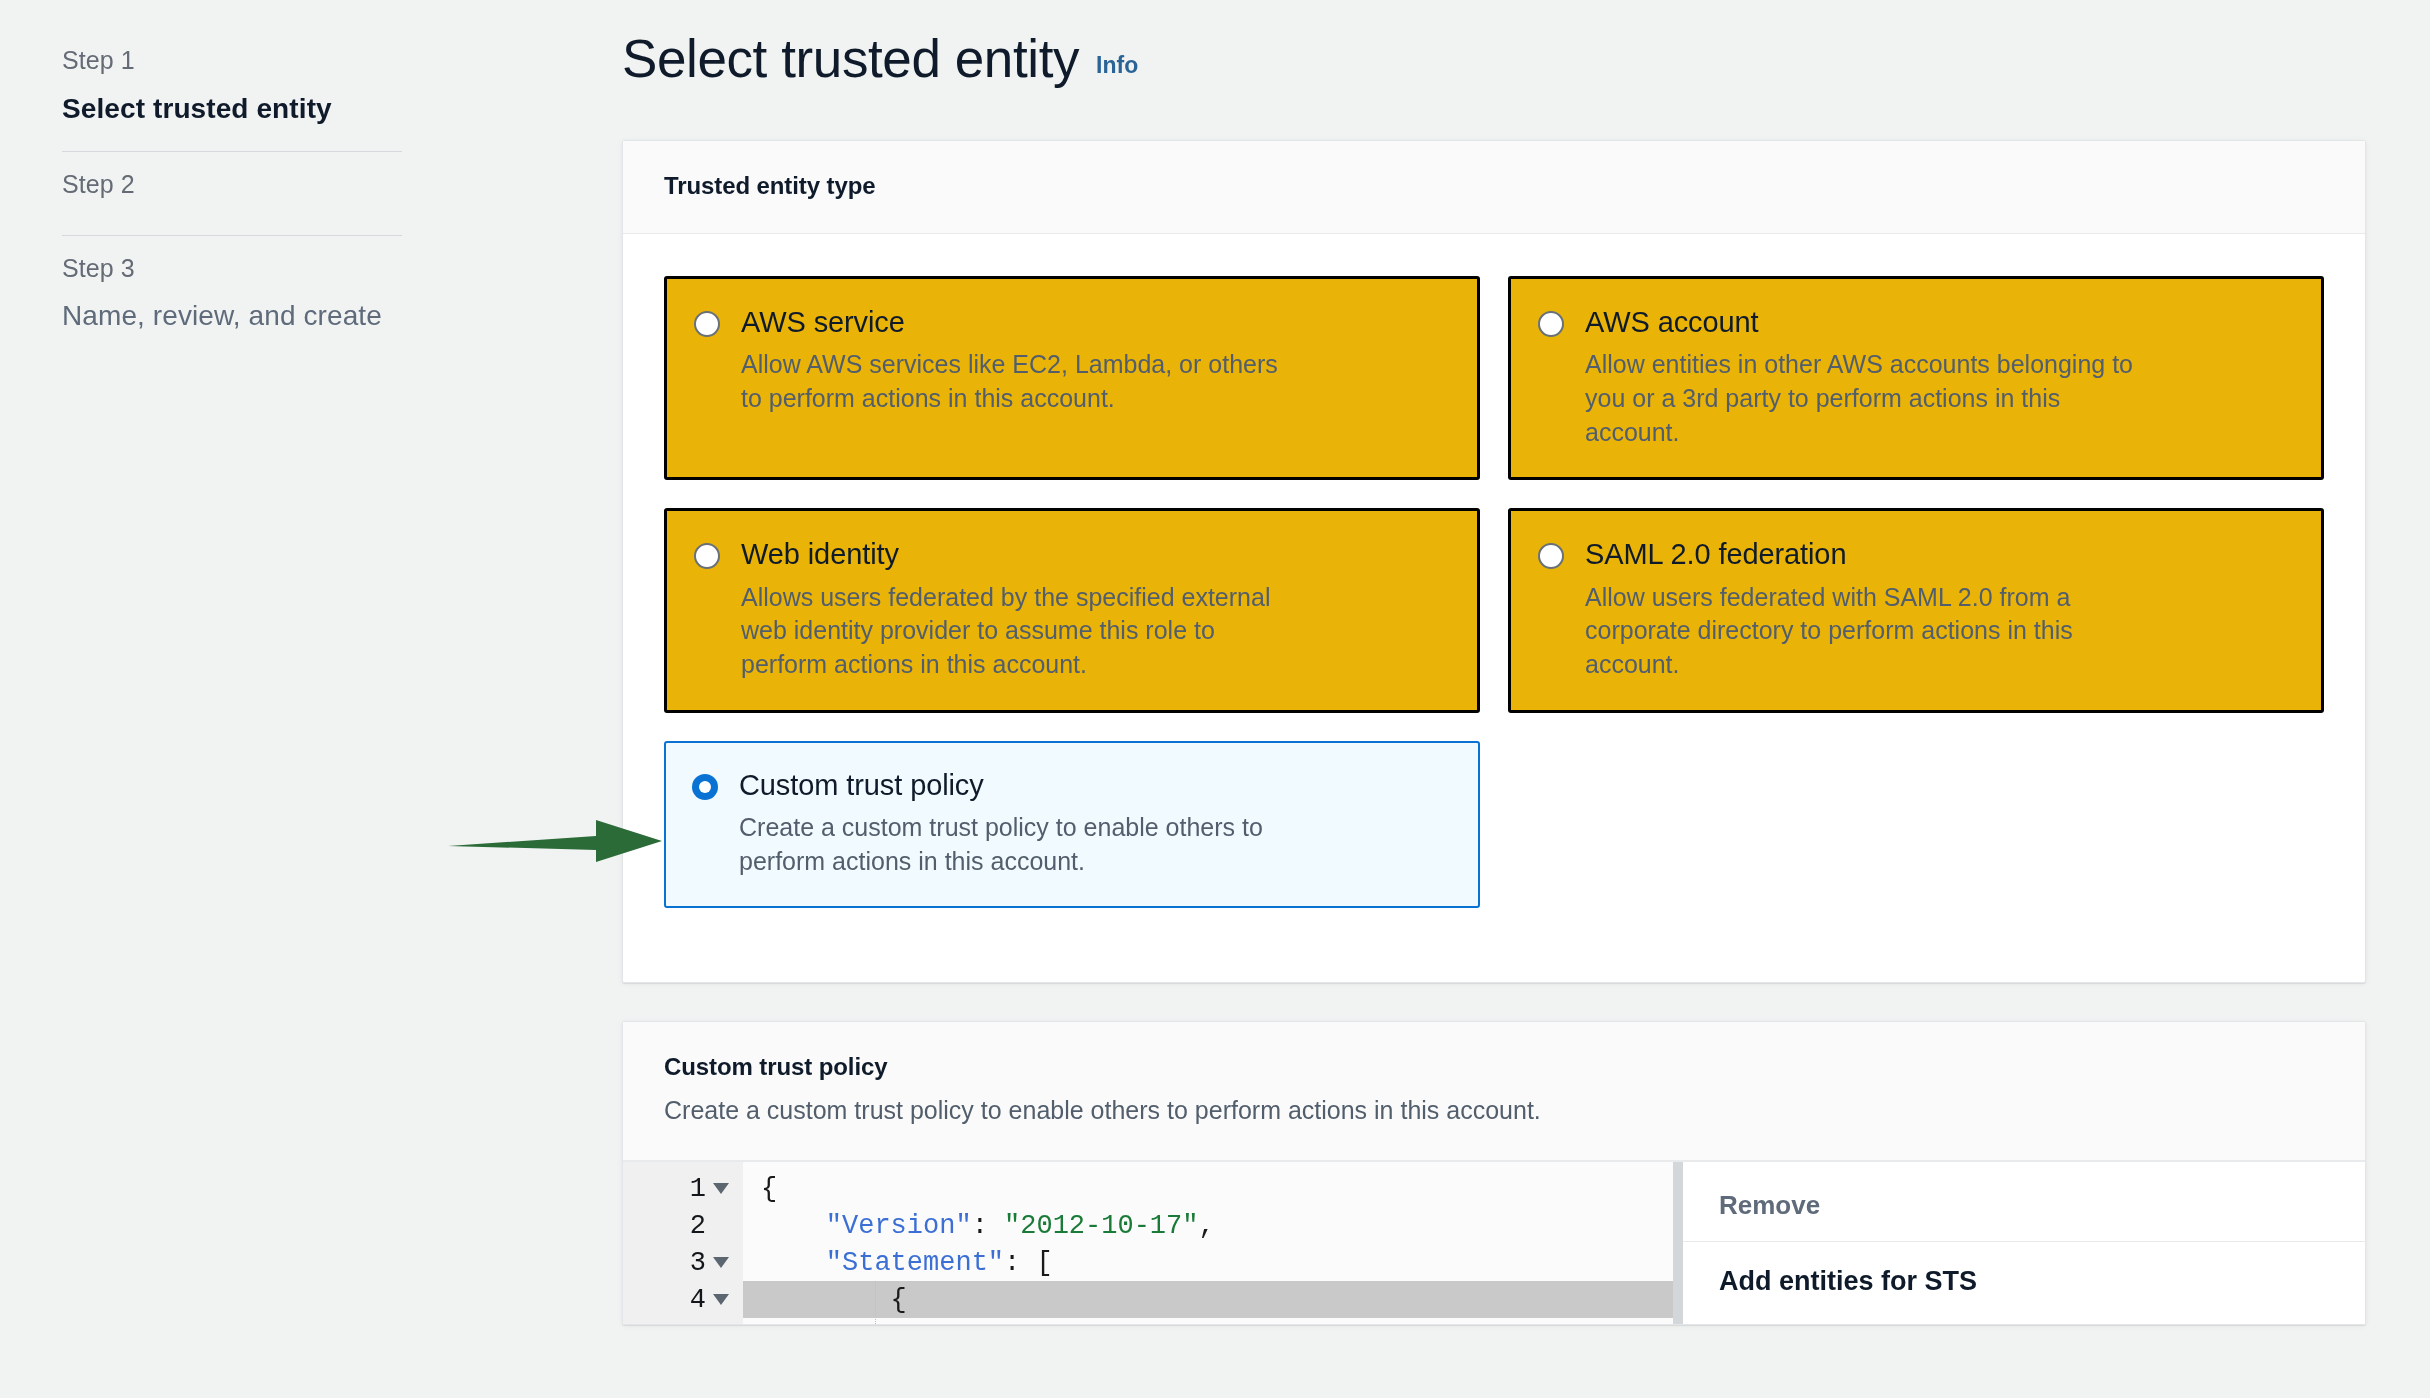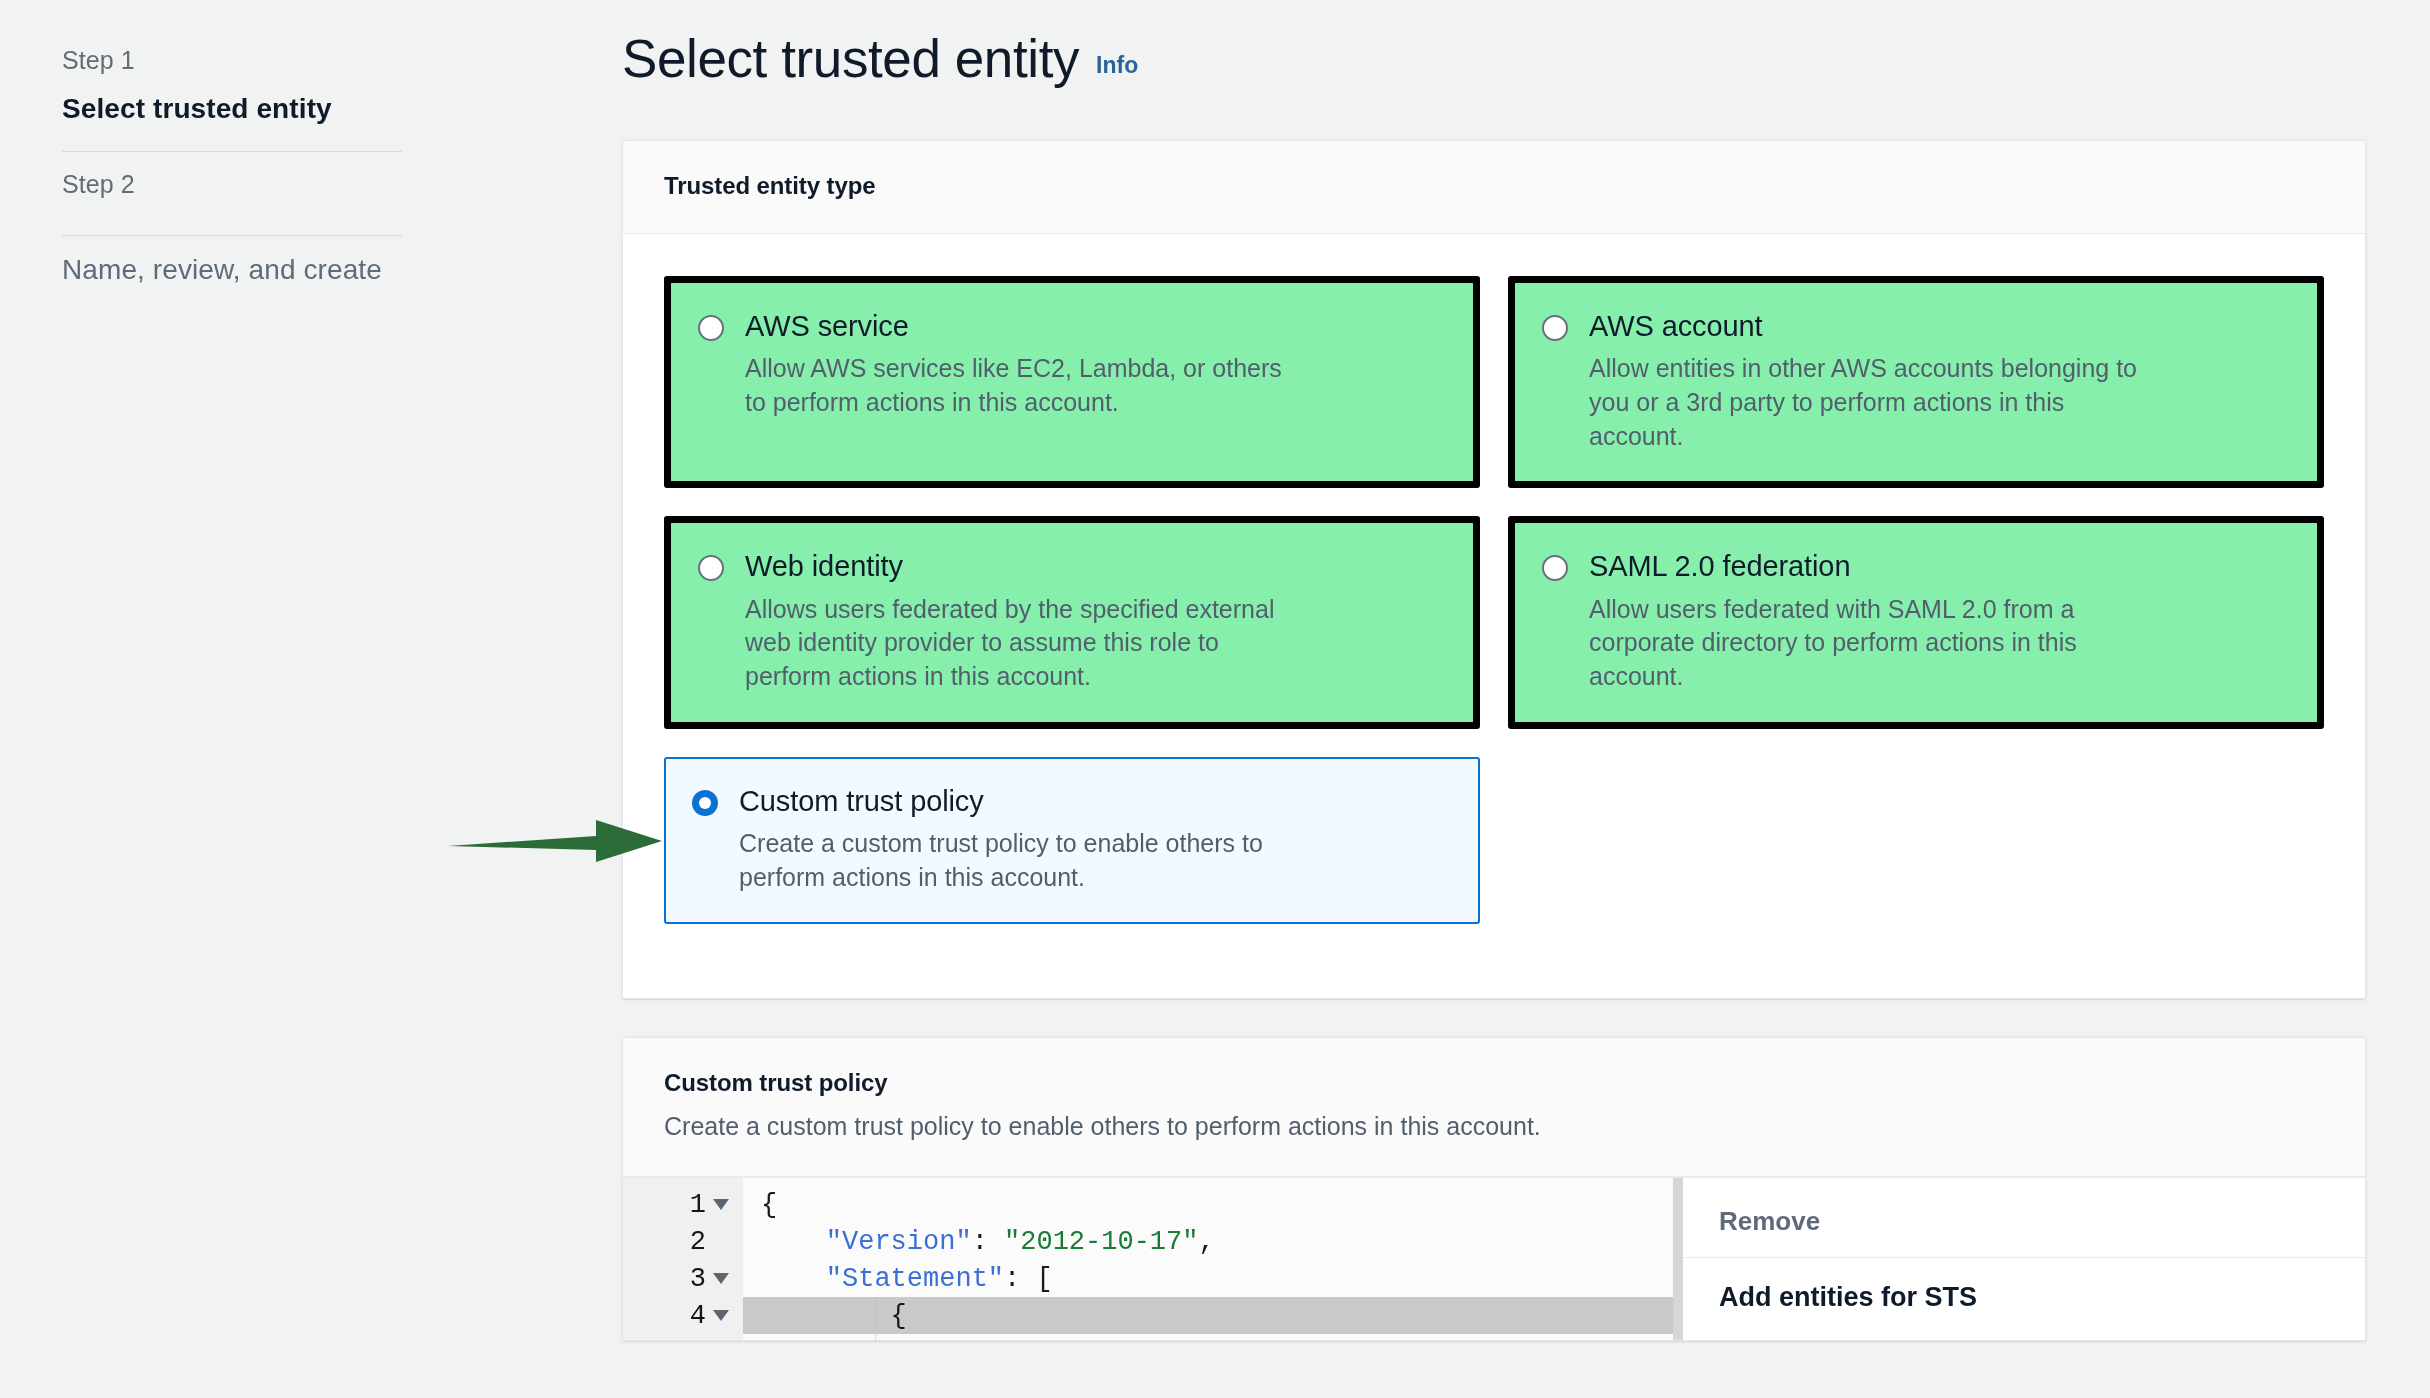--- a/index.html
+++ b/index.html
@@ -111,23 +111,23 @@
   }
   .panel-body { padding: 42px 41px 46px 41px; }
 
   
   .card-grid {
     display: grid;
     grid-template-columns: 1fr 1fr;
     gap: 0 28px;
   }
   .card {
-    border: 7px solid #000000;
+    border: 3px solid #000000;
     border-radius: 3px;
-    background: #86efac;
+    background: #eab308;
     padding: 25px 27px 28px 27px;
     display: flex;
     gap: 21px;
     min-height: 148px;
     cursor: pointer;
     margin-bottom: 28px;
   }
   .card.selected {
     border: 2px solid #0972d3;
     background: #f1faff;
@@ -303,20 +303,21 @@
       <div class="step-label">Select trusted entity</div>
     </div>
     <div class="step-sep"></div>
 
     <div class="step-block">
       <div class="step-num">Step 2</div>
     </div>
     <div class="step-sep"></div>
 
     <div class="step-block">
+      <div class="step-num">Step 3</div>
       <div class="step-label">Name, review, and create</div>
     </div>
 
   </aside>
 
   <div class="main">
 
     <div class="page-head">
       <h1 class="page-title">Select trusted entity</h1>
       <a class="info-link">Info</a>

